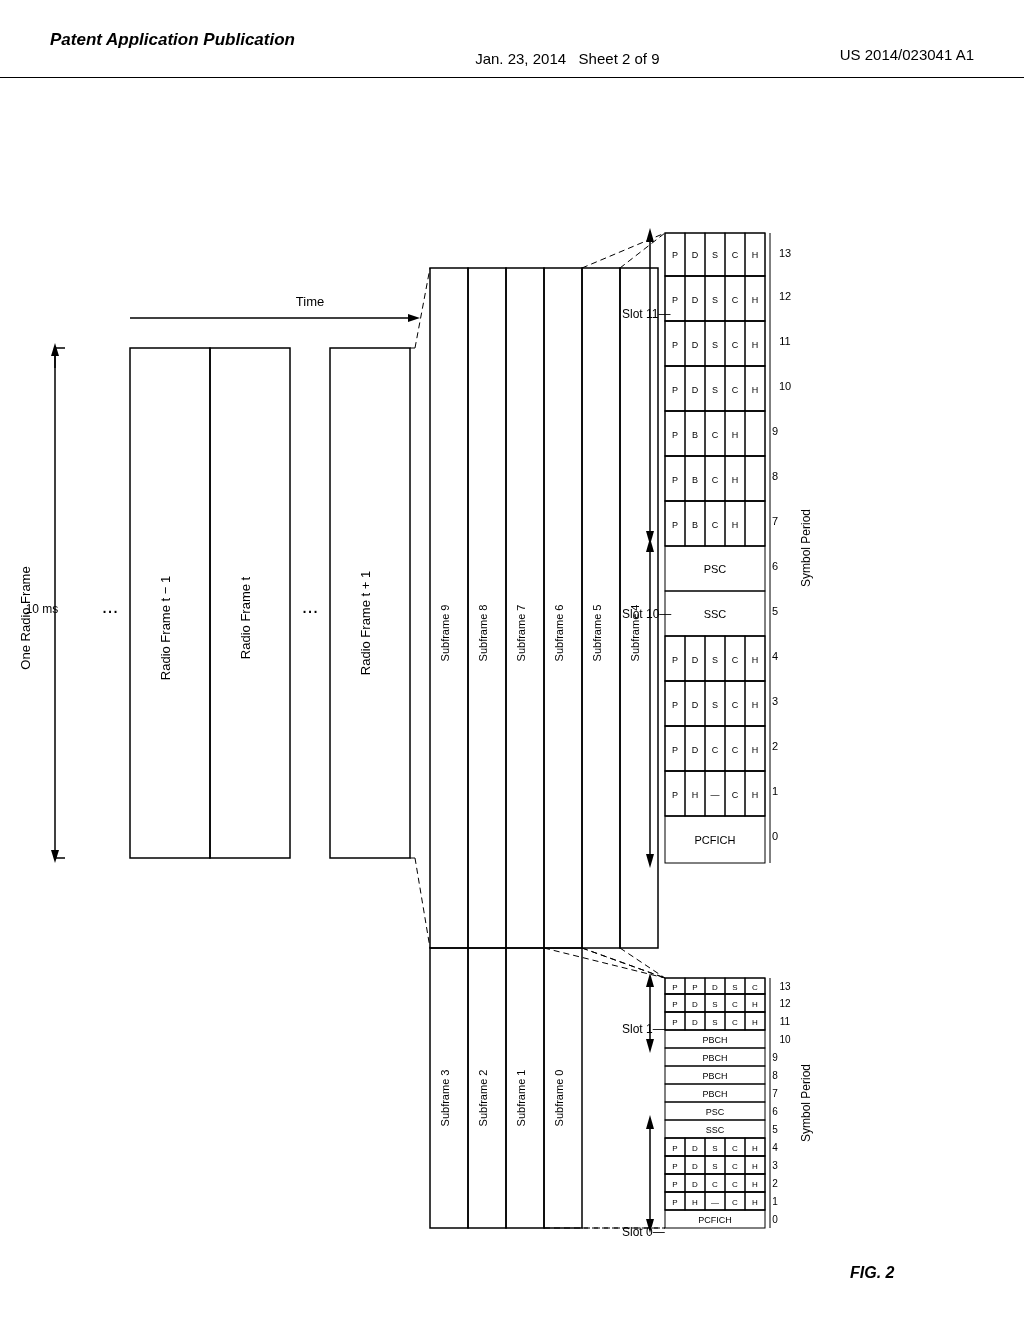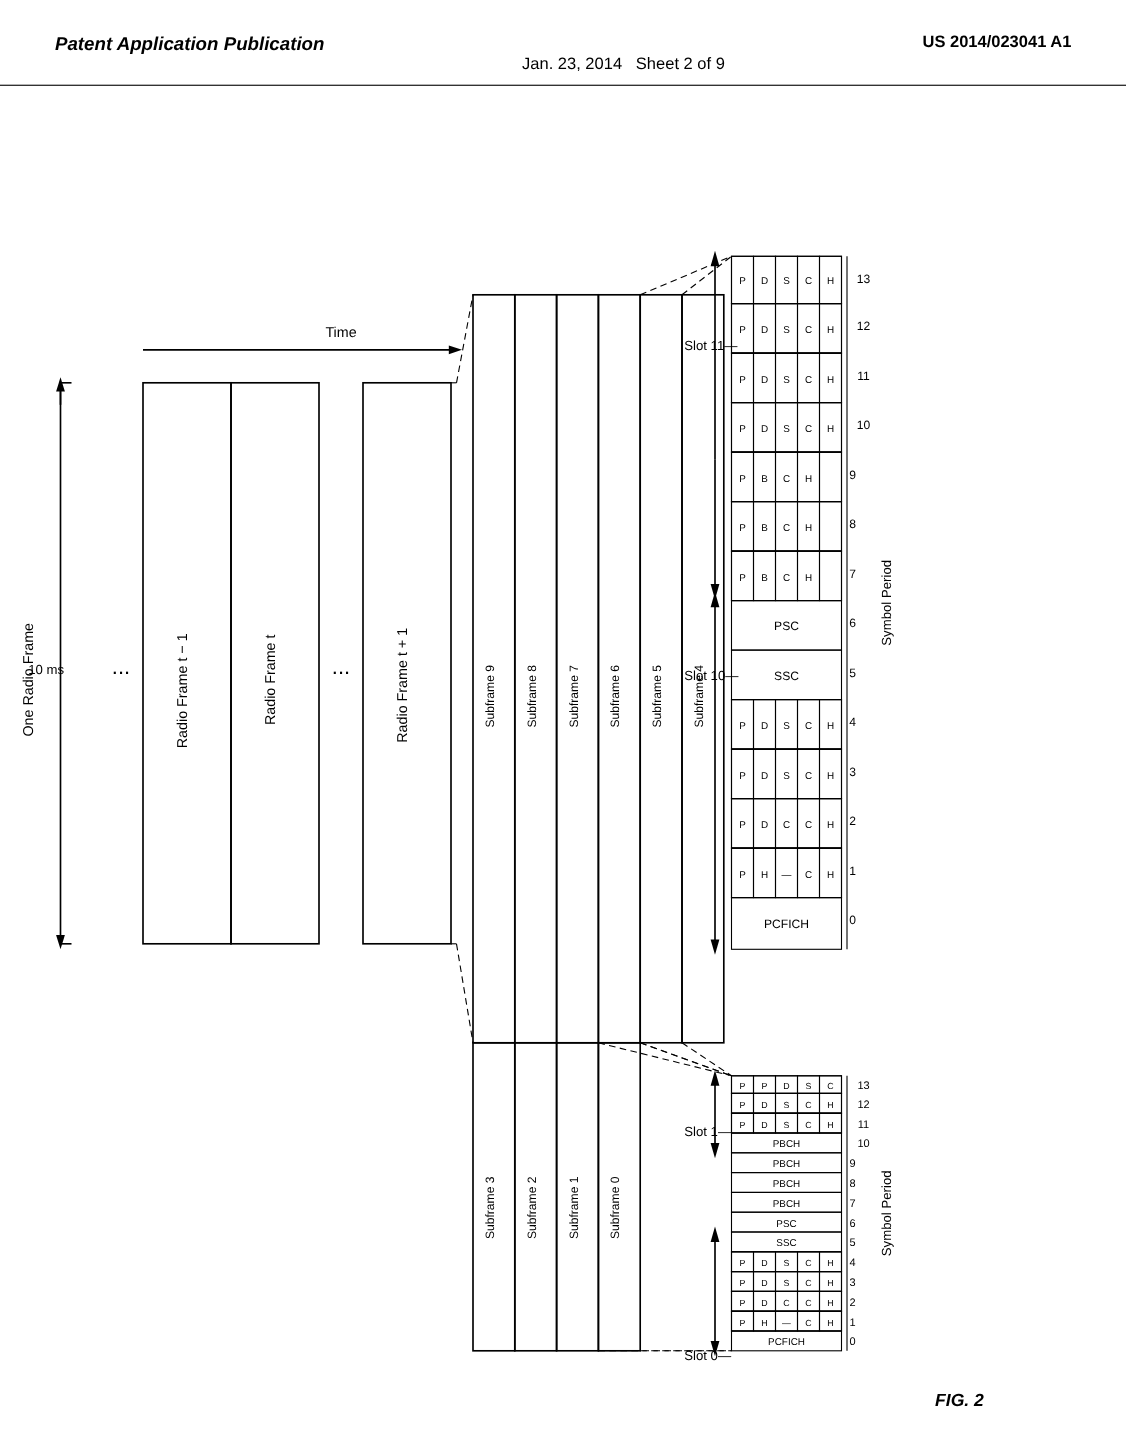--- a/index.html
+++ b/index.html
@@ -27,21 +27,22 @@
     }
 
     .header-center {
       font-size: 15px;
       text-align: center;
       margin-top: 20px;
     }
 
     .header-right {
       font-size: 15px;
-      font-weight: bold;
+      font-weight: normal;
+      margin-top: 16px;
     }
 
     .main-content {
       position: relative;
       width: 100%;
       height: calc(100% - 80px);
     }
 
     svg.diagram {
       position: absolute;

